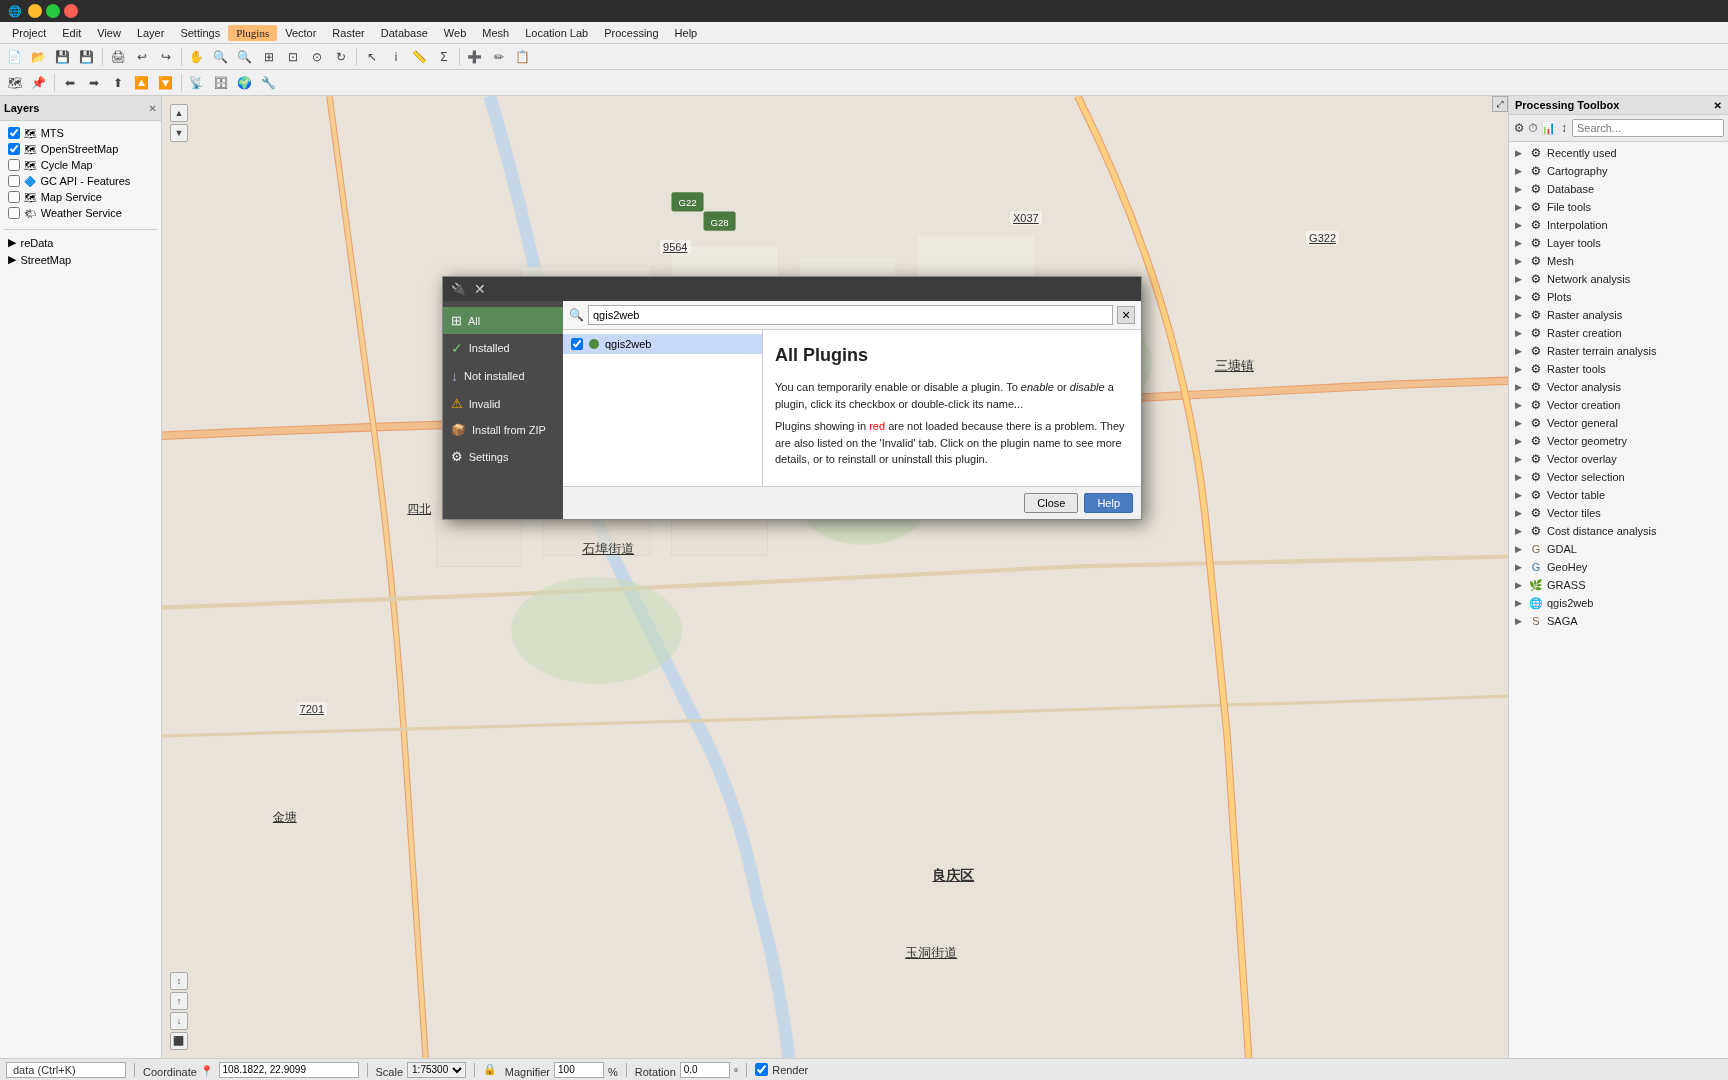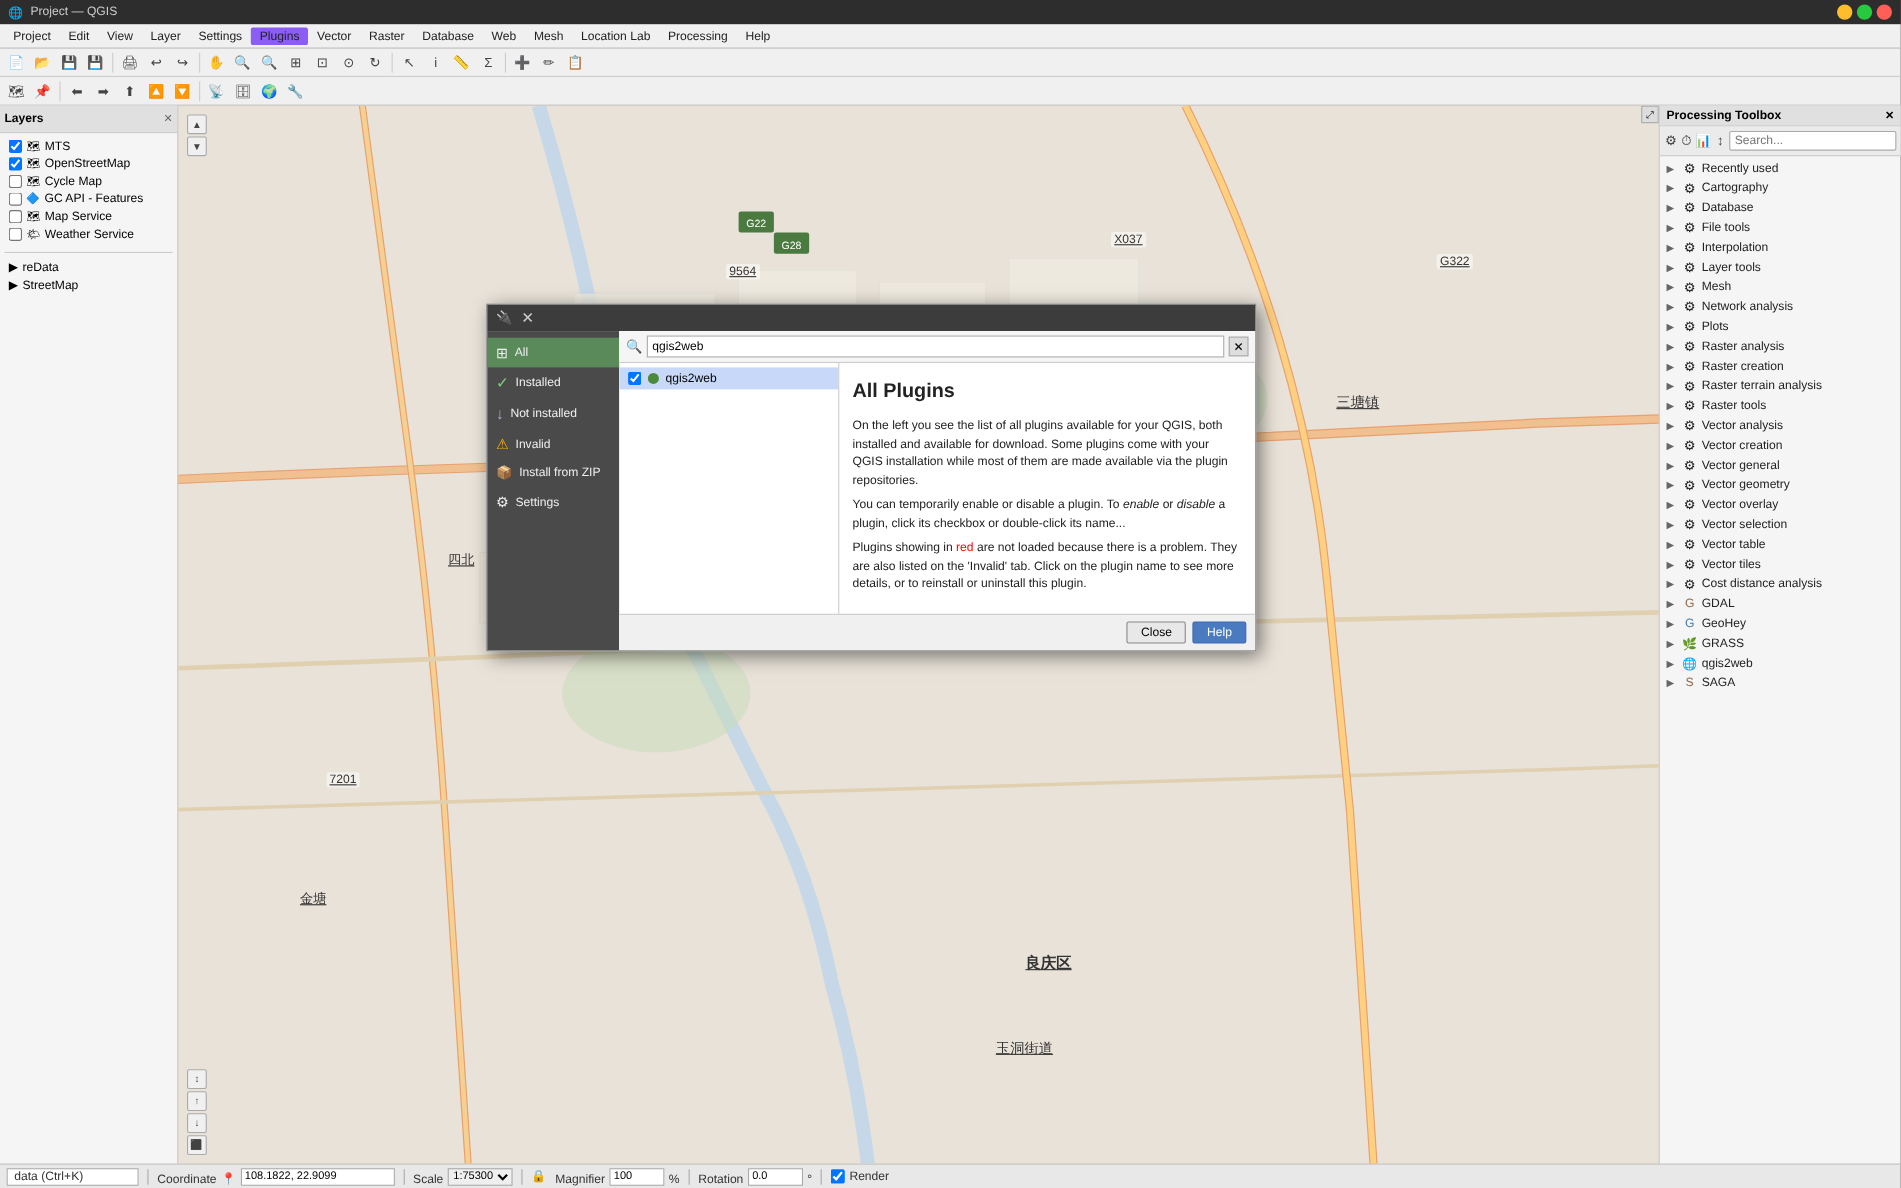--- a/index.html
+++ b/index.html
@@ -357,35 +357,34 @@
     
     ::-webkit-scrollbar { width: 8px; height: 8px; }
     ::-webkit-scrollbar-track { background: #f0f0f0; }
     ::-webkit-scrollbar-thumb { background: #bbb; border-radius: 4px; }
   </style>
 </head>
 <body>
 
 <div id="titlebar">
   <span style="margin-right:6px;">🌐</span>
-  <span class="title">Project — QGIS</span>
   <div class="win-controls">
     <div class="win-btn min"></div>
     <div class="win-btn max"></div>
     <div class="win-btn close"></div>
   </div>
 </div>
 
 <div id="menubar">
   <div class="menu-item">Project</div>
   <div class="menu-item">Edit</div>
   <div class="menu-item">View</div>
   <div class="menu-item">Layer</div>
   <div class="menu-item">Settings</div>
-  <div class="menu-item" style="background:#8b5cf6;">Plugins</div>
+  <div class="menu-item" style="background:#fdba74;font-family:Liberation Serif, serif;">Plugins</div>
   <div class="menu-item">Vector</div>
   <div class="menu-item">Raster</div>
   <div class="menu-item">Database</div>
   <div class="menu-item">Web</div>
   <div class="menu-item">Mesh</div>
   <div class="menu-item">Location Lab</div>
   <div class="menu-item">Processing</div>
   <div class="menu-item">Help</div>
 </div>
 
@@ -597,21 +596,20 @@
             <div id="plugin-list">
               <div class="plugin-item selected">
                 <input type="checkbox" checked="" class="plugin-check" style="">
                 <div class="plugin-color-dot" style="background:#4a8a3a;"></div>
                 <span>qgis2web</span>
               </div>
             </div>
 
             <div id="plugin-detail">
               <h3>All Plugins</h3>
-              <p class="detail-text">On the left you see the list of all plugins available for your QGIS, both installed and available for download. Some plugins come with your QGIS installation while most of them are made available via the plugin repositories.</p>
               <p class="detail-text">You can temporarily enable or disable a plugin. To <em>enable</em> or <em>disable</em> a plugin, click its checkbox or double-click its name...</p>
               <p class="detail-text">Plugins showing in <span class="detail-red">red</span> are not loaded because there is a problem. They are also listed on the 'Invalid' tab. Click on the plugin name to see more details, or to reinstall or uninstall this plugin.</p>
             </div>
           </div>
 
           <div id="dialog-bottom">
             <div id="dialog-button-row">
               <button class="dlg-btn">Close</button>
               <button class="dlg-btn dlg-btn-primary">Help</button>
             </div>

